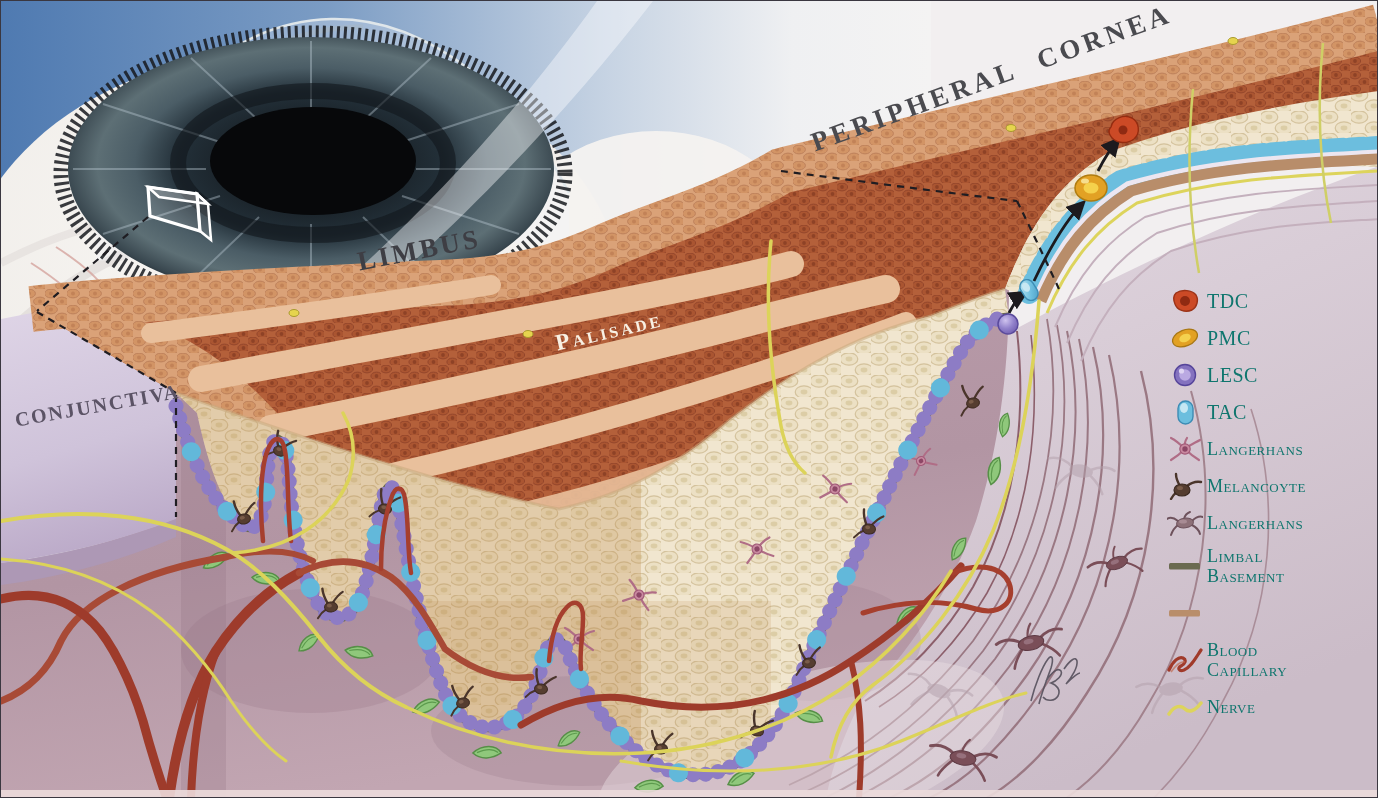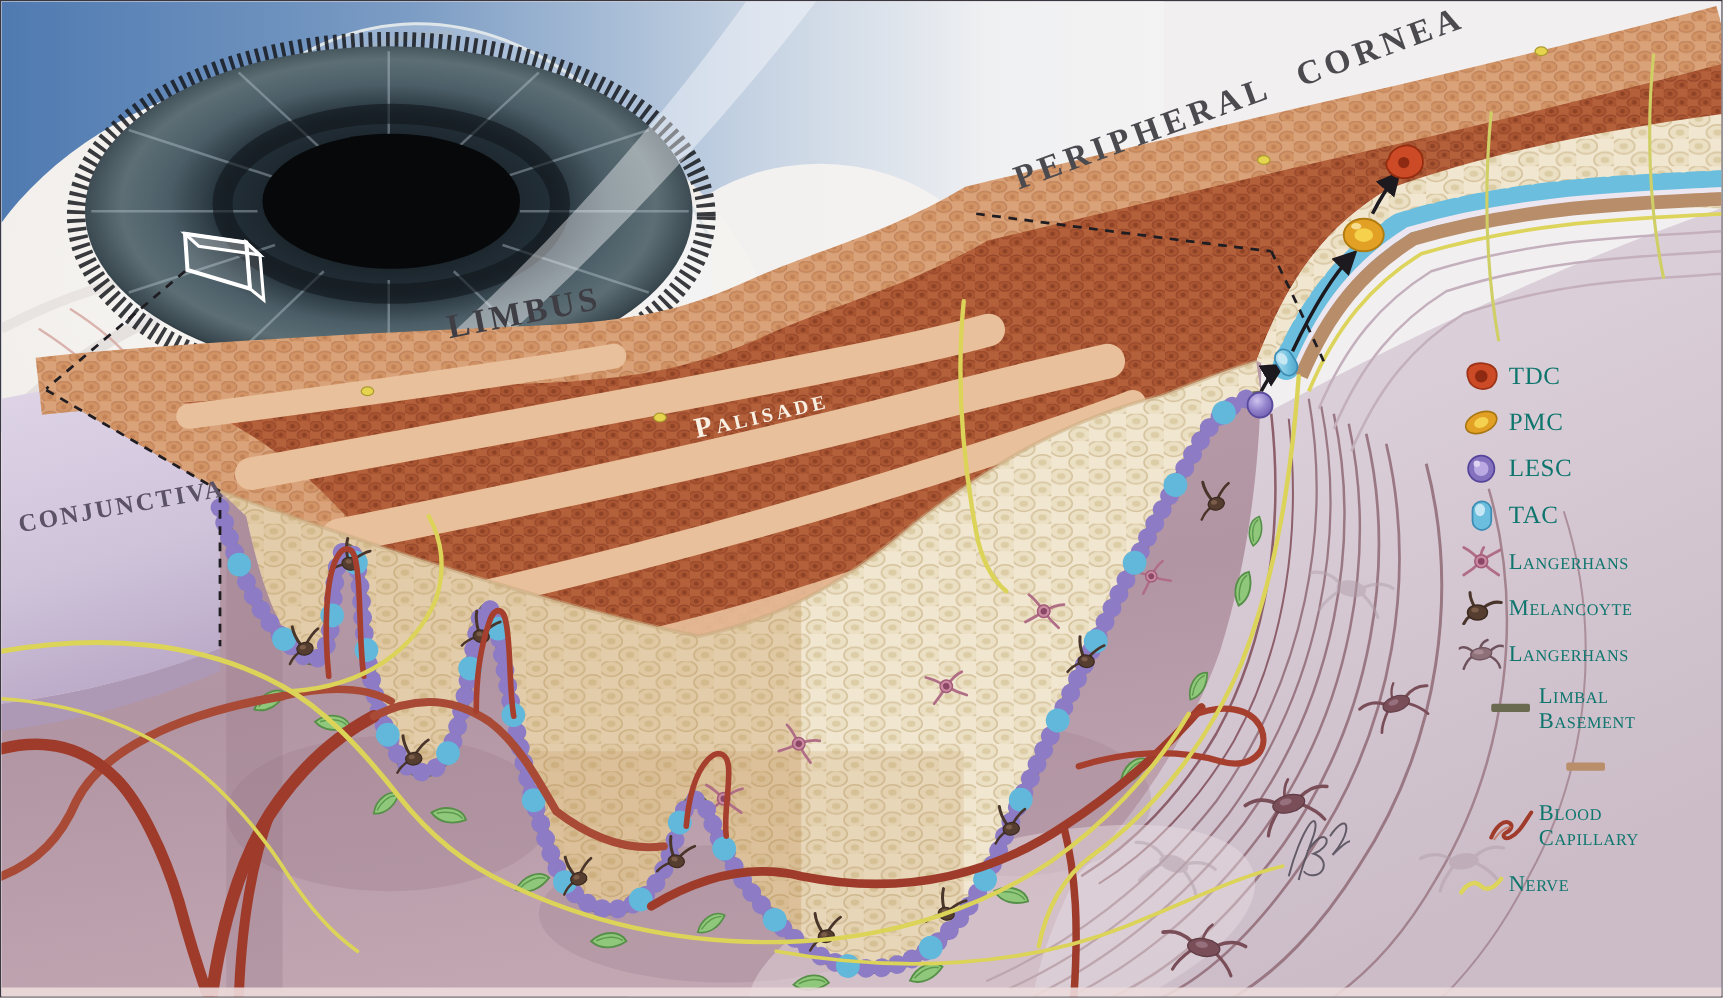--- a/index.html
+++ b/index.html
@@ -18,21 +18,21 @@
   #lbl-palisade{left:552px;top:330px;transform:rotate(-13deg);font-size:23px;letter-spacing:3px;color:#f8f0e3;font-variant:small-caps;font-weight:bold;}
   #lbl-conjunctiva{left:12px;top:408px;transform:rotate(-10deg);font-size:20px;letter-spacing:2px;color:#5b5365;}
   .legend{
     position:absolute;left:1166px;top:286px;width:208px;
   }
   .legend-row{display:flex;align-items:center;margin-bottom:9px;}
   .legend-icon{width:40px;flex:0 0 40px;display:flex;align-items:center;}
   .legend-label{font-size:20px;color:#0f766e;letter-spacing:.5px;}
   .legend-label.name{font-size:18px;font-variant:small-caps;}
   .legend-label.two-line{font-size:18px;font-variant:small-caps;line-height:1.12;width:120px;}
-  .legend-row.tall{margin-bottom:13px;justify-content:center;}
+  .legend-row.tall{margin-bottom:13px;}
 </style>
 </head>
 <body>
 
 <div class="canvas">
 
 <svg class="scene" width="1378" height="798" viewBox="0 0 1378 798">
 <defs>
   <linearGradient id="skyG" x1="0" y1="0" x2="1" y2="0">
     <stop offset="0" stop-color="#4f7ab1"></stop>

